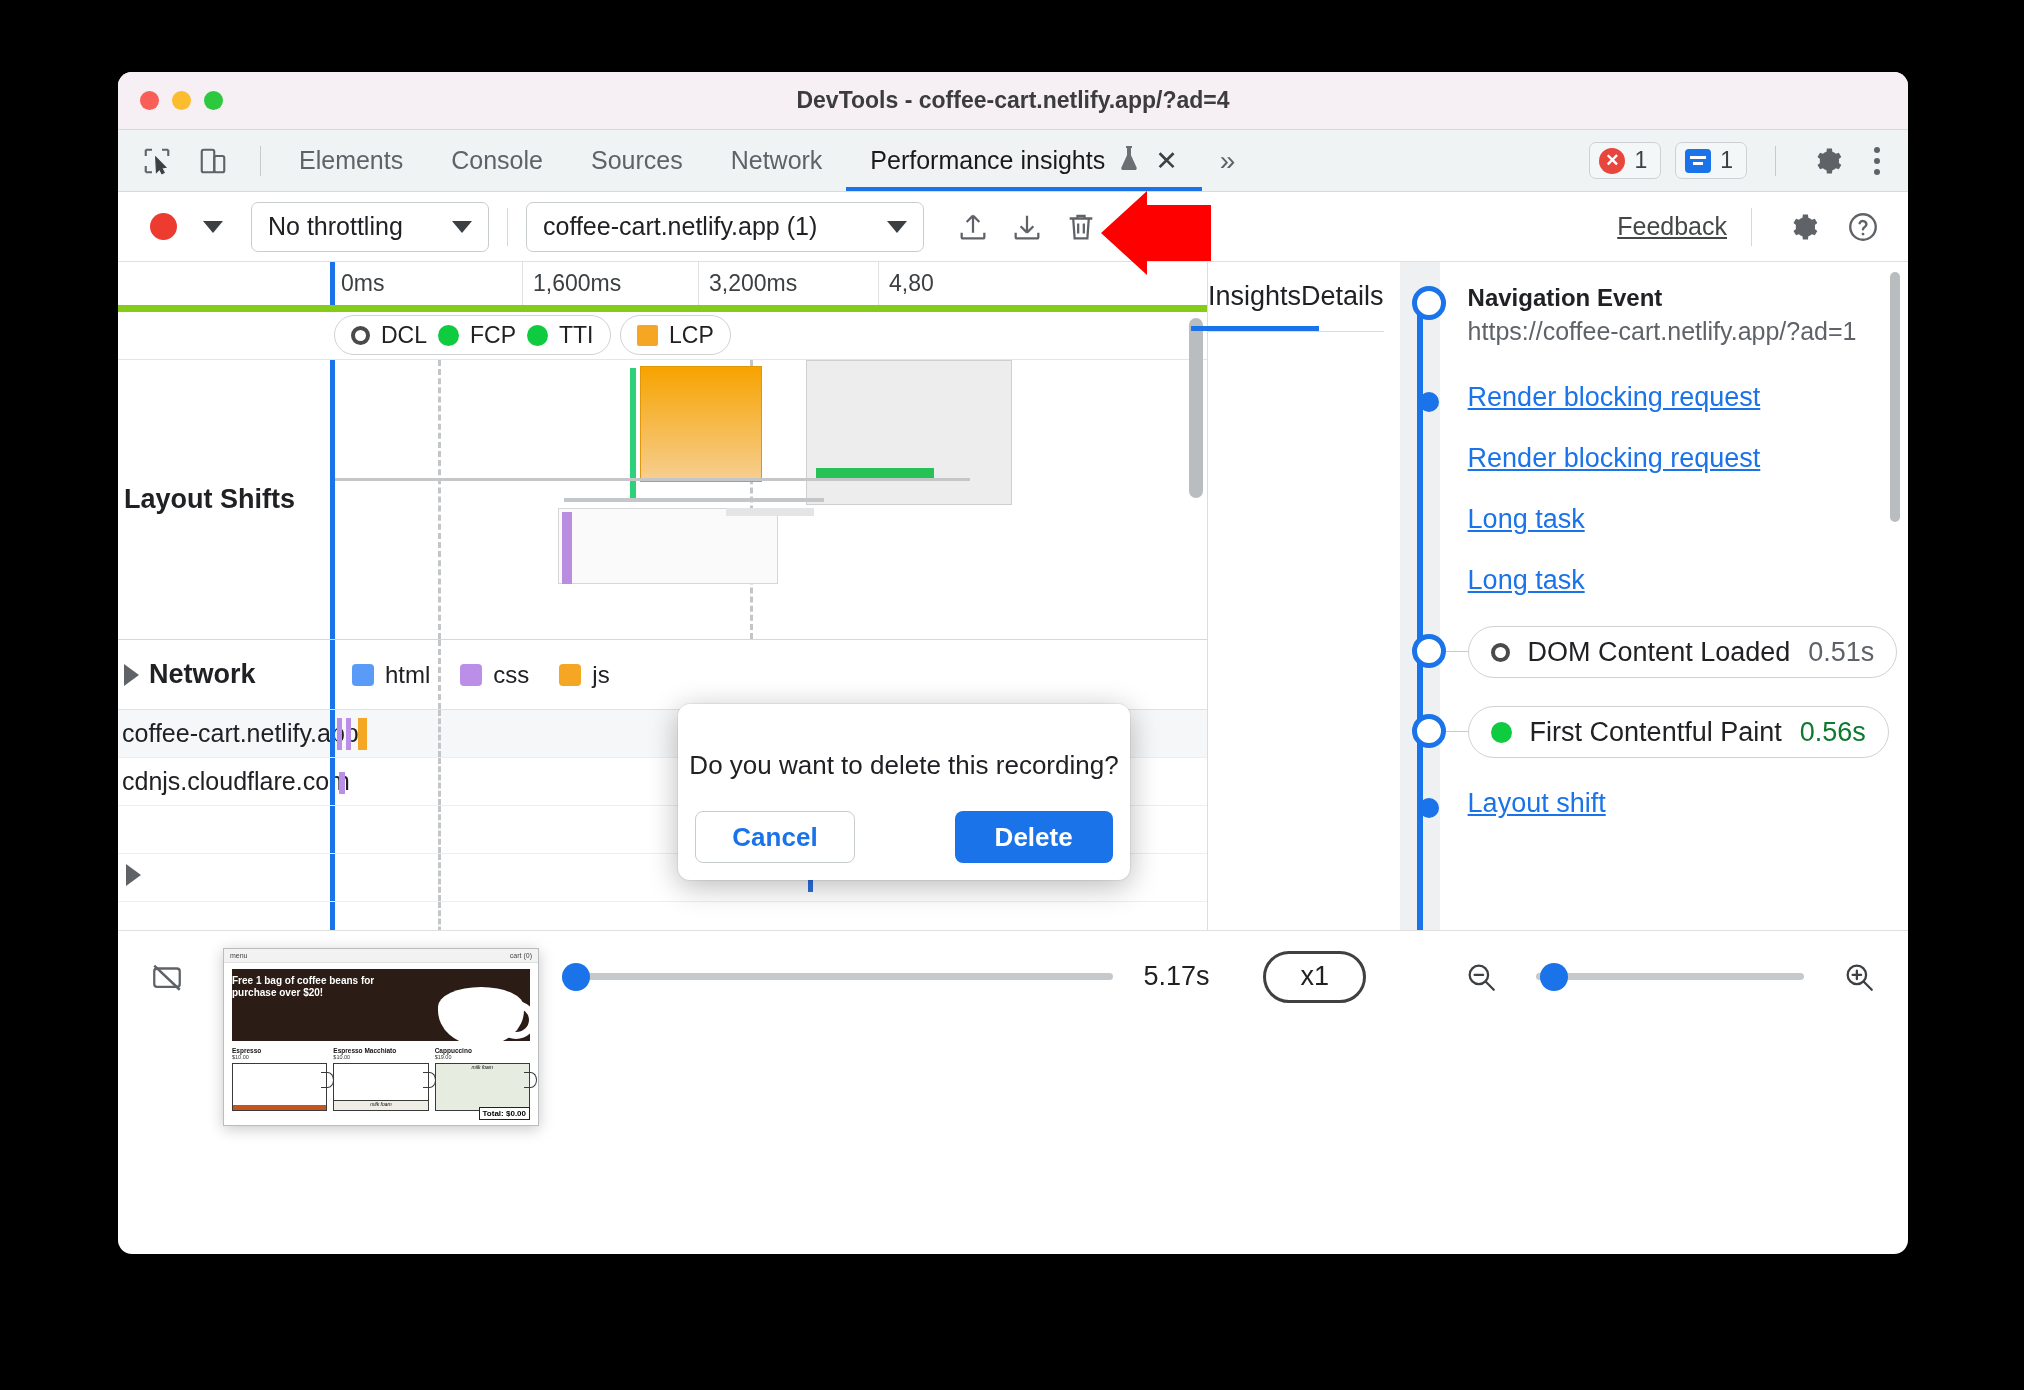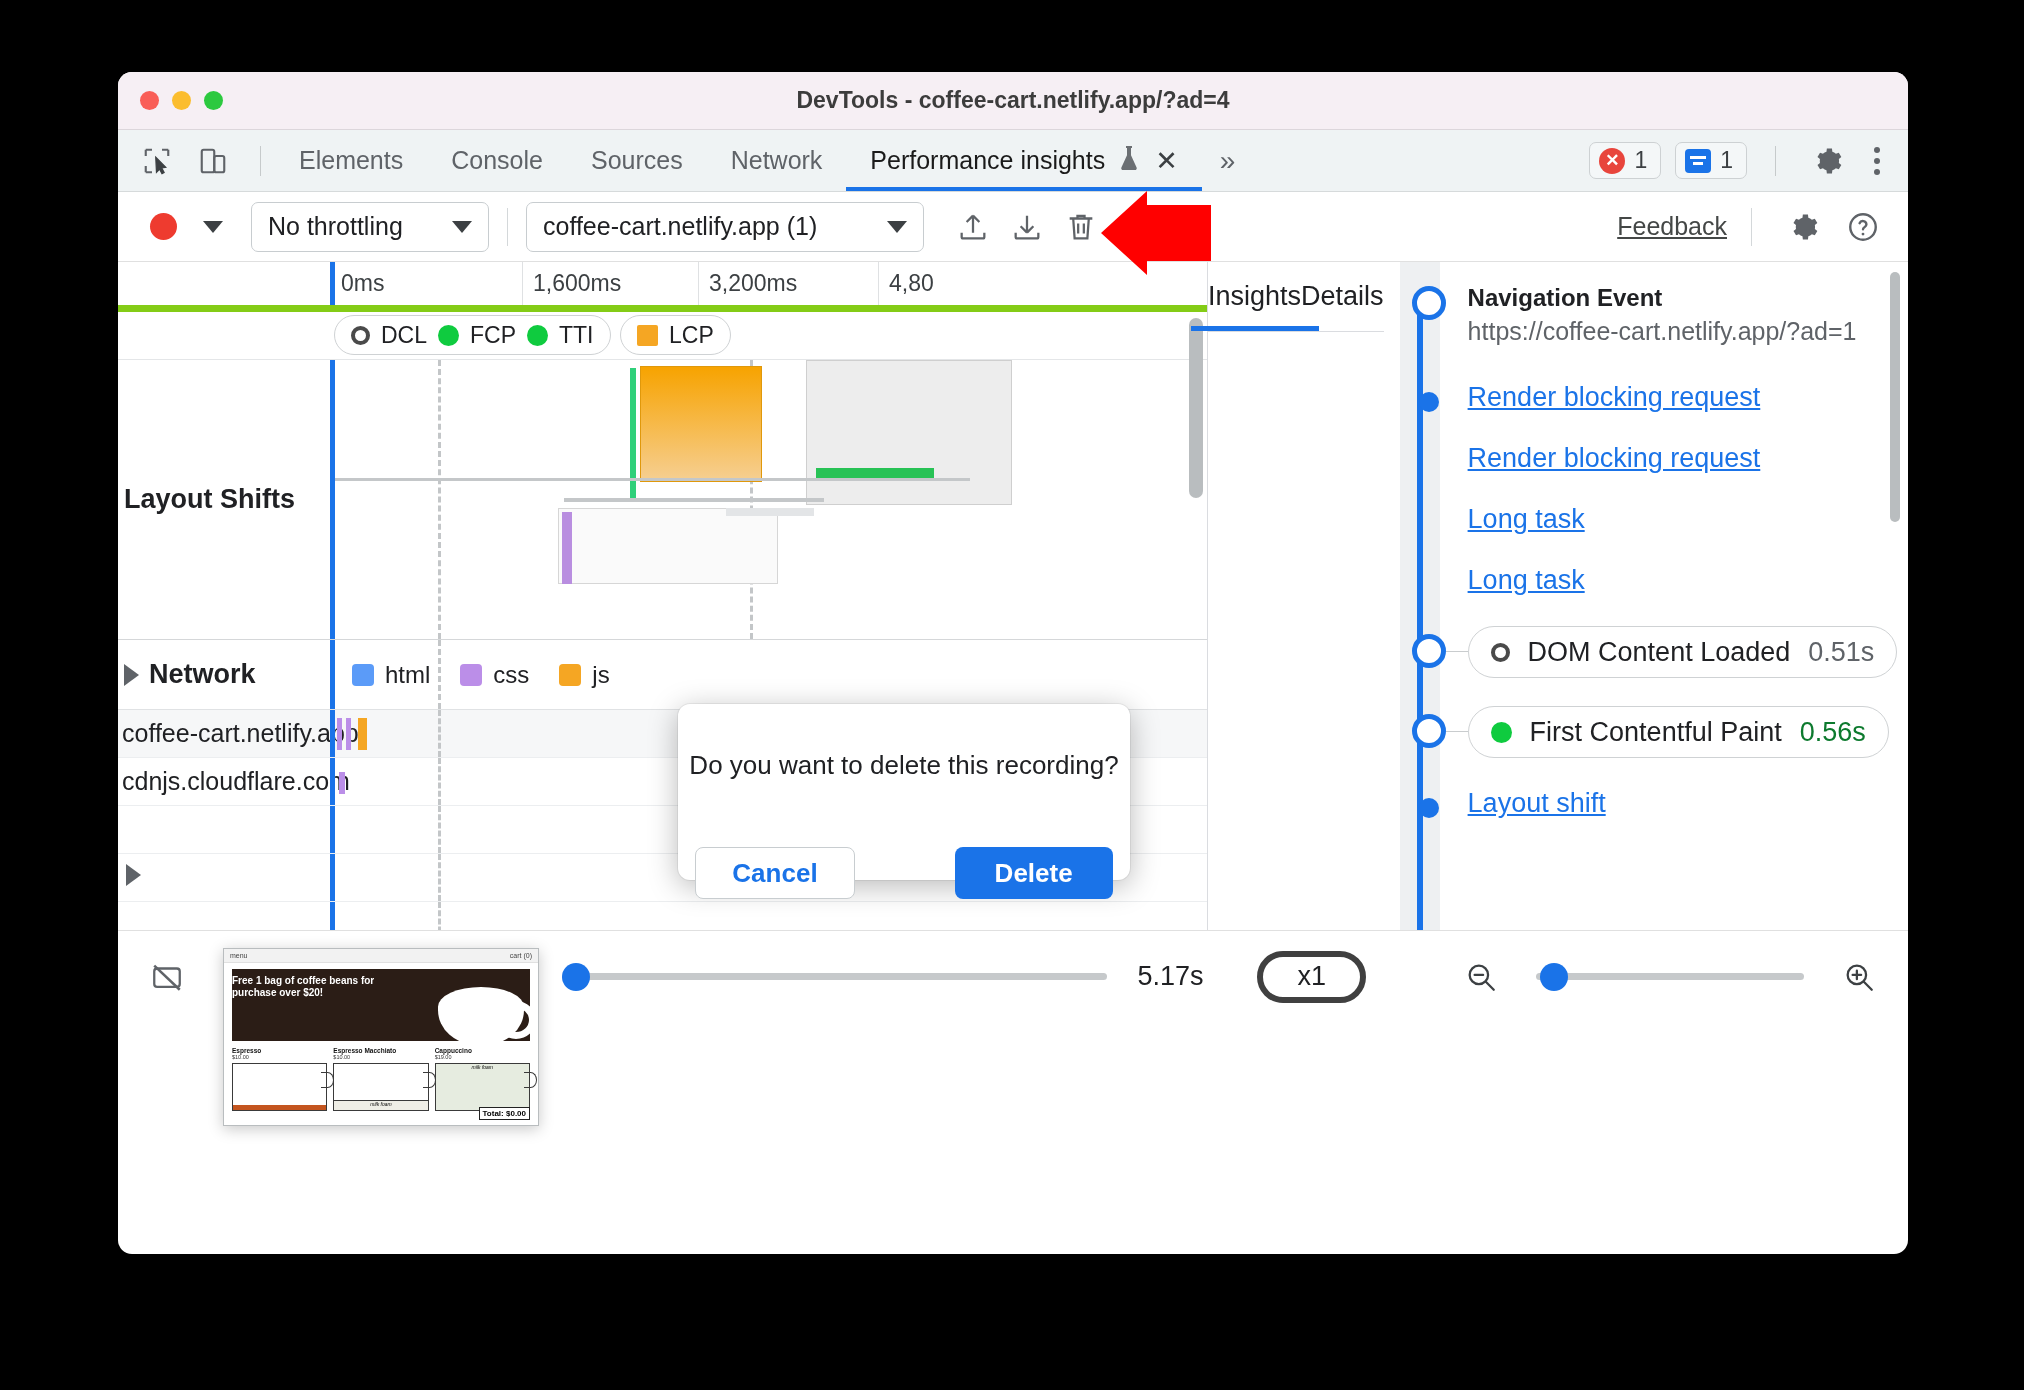--- a/index.html
+++ b/index.html
@@ -226,21 +226,20 @@
   }
 
   
   .dialog {
     position: absolute; z-index: 50;
     left: 560px; top: 442px; width: 452px; height: 176px;
     background: #fff; border-radius: 12px;
     box-shadow: 0 6px 30px rgba(0,0,0,.28), 0 0 0 1px rgba(0,0,0,.06);
     display: flex; flex-direction: column; align-items: center;
     padding-top: 46px;
-    gap: 36px;
   }
   .dlg-text { font-size: 26px; color: #202124; }
   .dlg-actions { display: flex; gap: 100px; margin-top: 30px; }
   .btn-cancel {
     height: 52px; padding: 0 36px;
     border: 1px solid #c8cdd0; border-radius: 8px; background: #fff;
     font-size: 26px; font-weight: bold; color: #1a73e8;
     display: flex; align-items: center;
   }
   .btn-delete {
@@ -280,21 +279,21 @@
   
   .bottombar {
     height: 92px; background: #fff; border-top: 1px solid #e0e0e0;
     display: flex; align-items: center; padding: 0 22px; gap: 18px;
   }
   .time-label { font-size: 27px; color: #202124; }
   .slider { position: relative; height: 10px; display: flex; align-items: center; }
   .slider .rail2 { height: 7px; background: #c6c9cb; border-radius: 4px; width: 100%; }
   .slider .knob { position: absolute; width: 28px; height: 28px; border-radius: 50%; background: #1a73e8; }
   .speed {
-    height: 52px; padding: 0 34px; border: 6px solid #404040; border-radius: 26px;
+    height: 52px; padding: 0 34px; border: 3px solid #404040; border-radius: 26px;
     display: flex; align-items: center; font-size: 27px; color: #202124;
   }
   
   .arrow-ann { position: absolute; z-index: 60; left: 1093px; top: 189px; }
 </style>
 </head>
 <body>
 
 <div class="screen">
 <div class="window">

